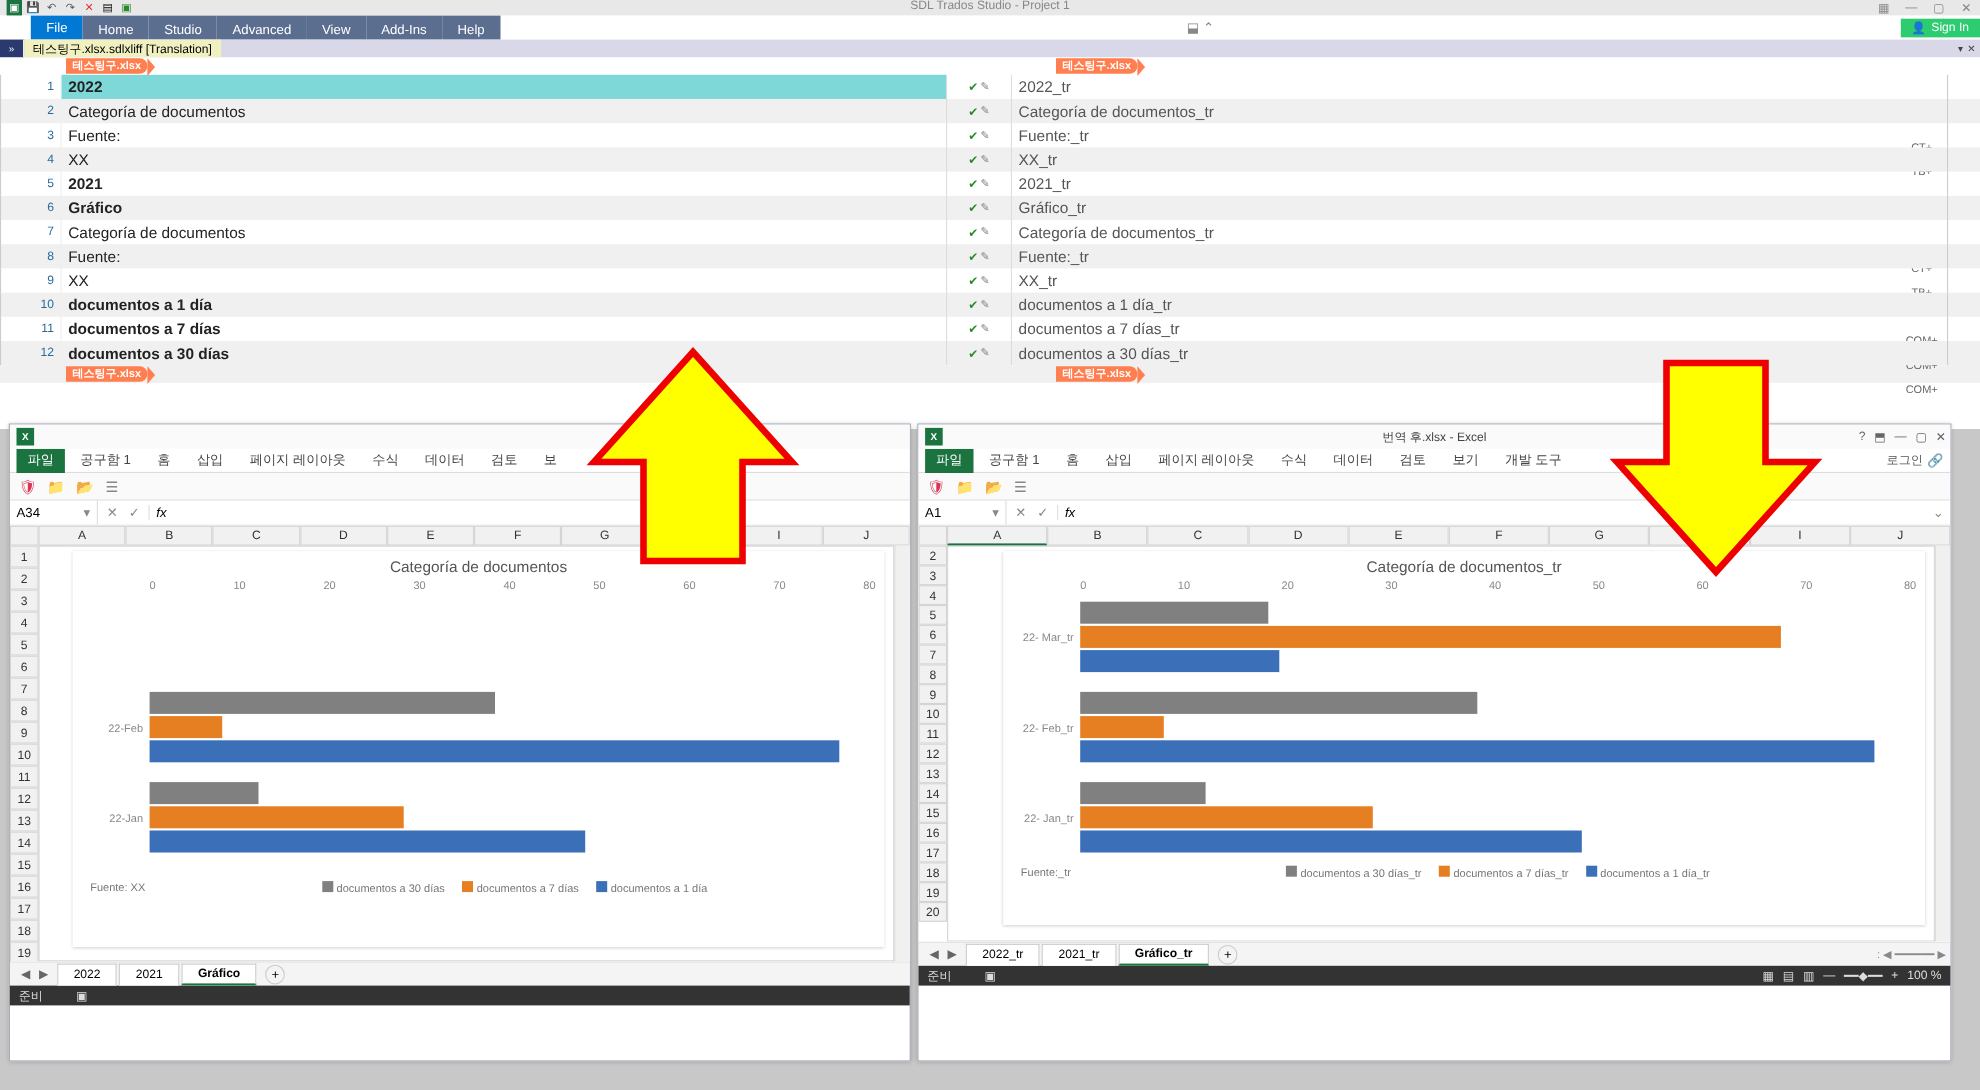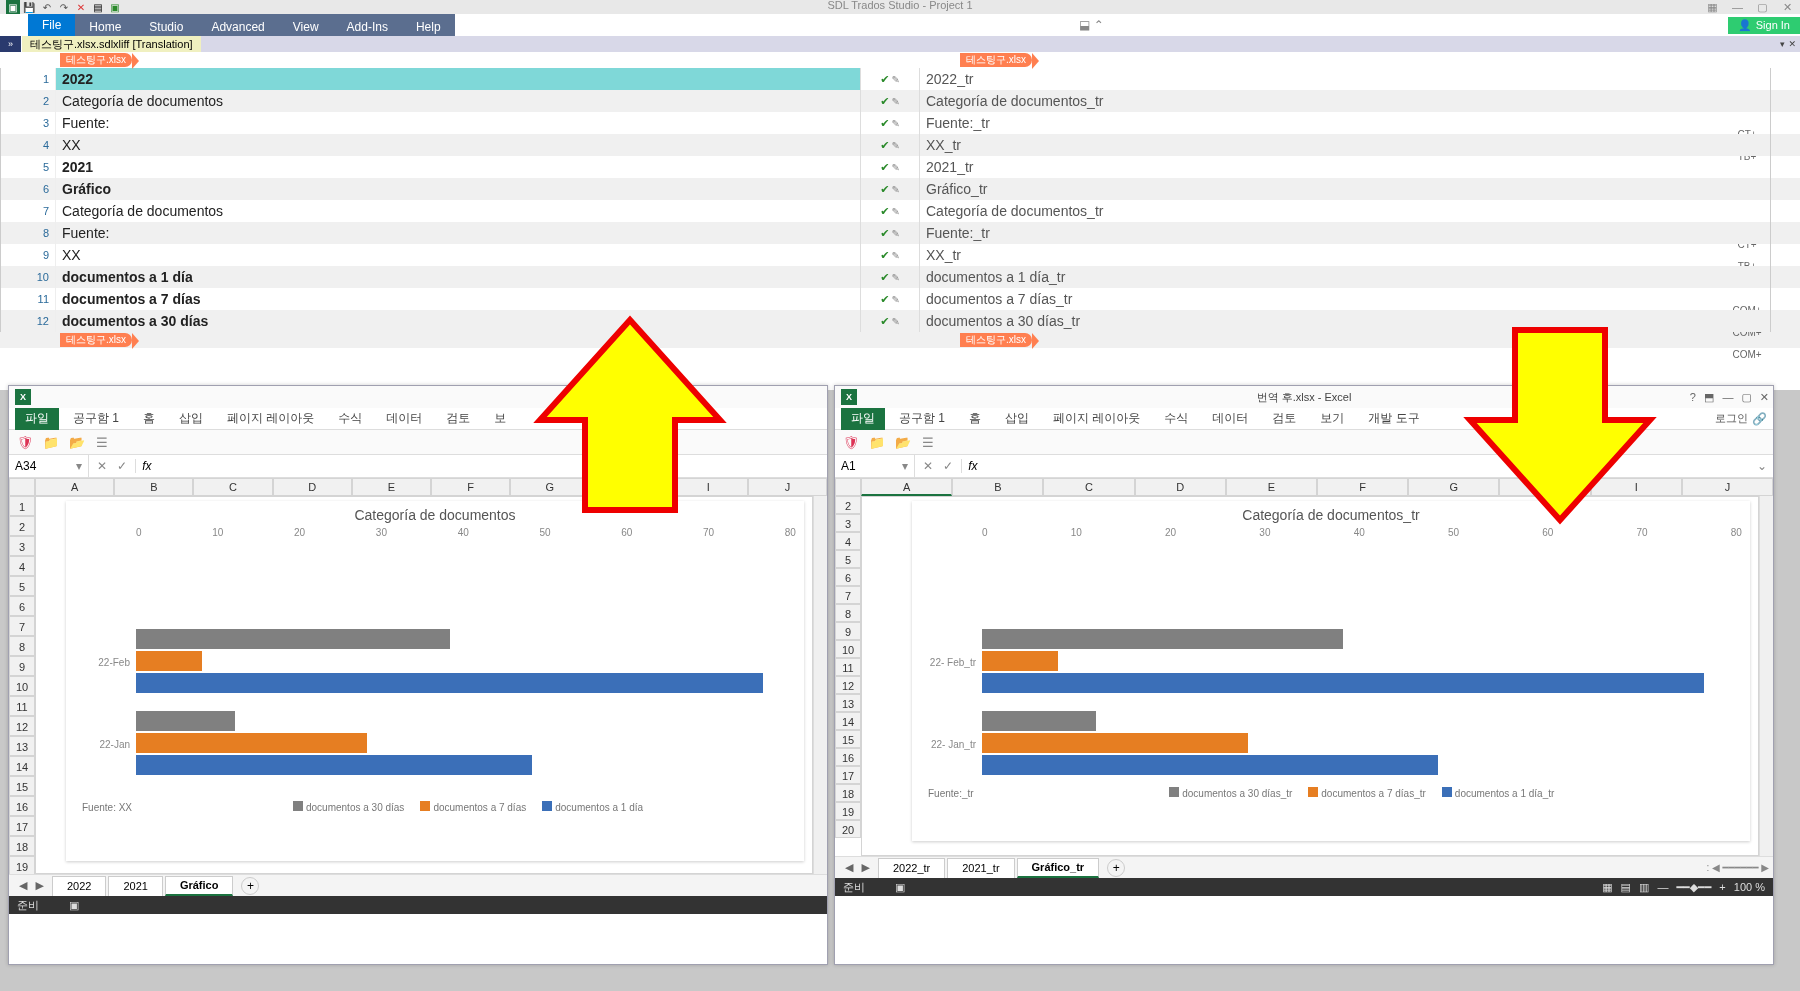--- a/index.html
+++ b/index.html
@@ -20,21 +20,21 @@
 .rtab.active { background: #5b6e8f; color: #fff; text-align: center; }
 .signin { margin-left: auto; background: #2ecc71; color: #fff; padding: 2px 10px; font-size: 11px; display: flex; align-items: center; gap: 4px; }
 
 .docbar { height: 16px; background: #d8d8e8; display: flex; align-items: center; position: relative; }
 .docbar-expand { width: 22px; height: 16px; background: #2a3a6e; color: #fff; display: flex; align-items: center; justify-content: center; font-size: 9px; border-right: 1px solid #fff; }
 .doctab { background: #f0f0c0; padding: 0 8px; font-size: 11px; height: 16px; display: flex; align-items: center; }
 .docclose { position: absolute; right: 4px; display: flex; gap: 4px; color: #444; font-size: 9px; }
 
 .tag-row { height: 16px; display: flex; background: #fff; }
 .tag-row .left, .tag-row .right { flex: 1; display: flex; align-items: center; padding-left: 60px; }
-.tag { background: #ff7f50; color: #fff; font-size: 10px; padding: 0 6px; border-radius: 0 8px 8px 0; position: relative; }
+.tag { background: #ff7f50; color: #fff; font-size: 10px; padding: 0 6px; border-radius: 0 8px 8px 0; position: relative; font-weight: bold; }
 .tag::after { content: ''; position: absolute; right: -7px; top: 0; border-left: 7px solid #ff7f50; border-top: 8px solid transparent; border-bottom: 8px solid transparent; }
 
 .seg-grid { display: flex; flex-direction: column; }
 .seg-row { display: flex; height: 22px; align-items: stretch; font-size: 14px; }
 .seg-row.alt { background: #f0f0f0; }
 .seg-row.sel .src { background: #7fd8d8; }
 .seg-num { width: 34px; text-align: right; padding-right: 6px; color: #2a6a9a; font-size: 11px; display: flex; align-items: center; justify-content: flex-end; border-right: 1px solid #eee; }
 .seg-row .leftcol { width: 22px; border-left: 1px solid #ccc; }
 .src { flex: 1; padding: 2px 6px; display: flex; align-items: center; color: #222; }
 .mid { width: 60px; display: flex; align-items: center; justify-content: center; gap: 2px; border-left: 1px solid #ddd; border-right: 1px solid #ddd; }
@@ -533,20 +533,26 @@
               <span>10</span>
               <span>20</span>
               <span>30</span>
               <span>40</span>
               <span>50</span>
               <span>60</span>
               <span>70</span>
               <span>80</span>
             </div>
         <div class="chart-bars" id="bars-right">
+              <div class="cat-group" style="top: 0px;">
+                <div class="cat-label">22- Mar_tr</div>
+                <div class="bar s30" style="width:22.5%"></div>
+                <div class="bar s7" style="width:83.75%"></div>
+                <div class="bar s1" style="width:23.75%"></div>
+              </div>
               <div class="cat-group" style="top: 82px;">
                 <div class="cat-label">22- Feb_tr</div>
                 <div class="bar s30" style="width:47.5%"></div>
                 <div class="bar s7" style="width:10%"></div>
                 <div class="bar s1" style="width:95%"></div>
               </div>
               <div class="cat-group" style="top: 164px;">
                 <div class="cat-label">22- Jan_tr</div>
                 <div class="bar s30" style="width:15%"></div>
                 <div class="bar s7" style="width:35%"></div>

